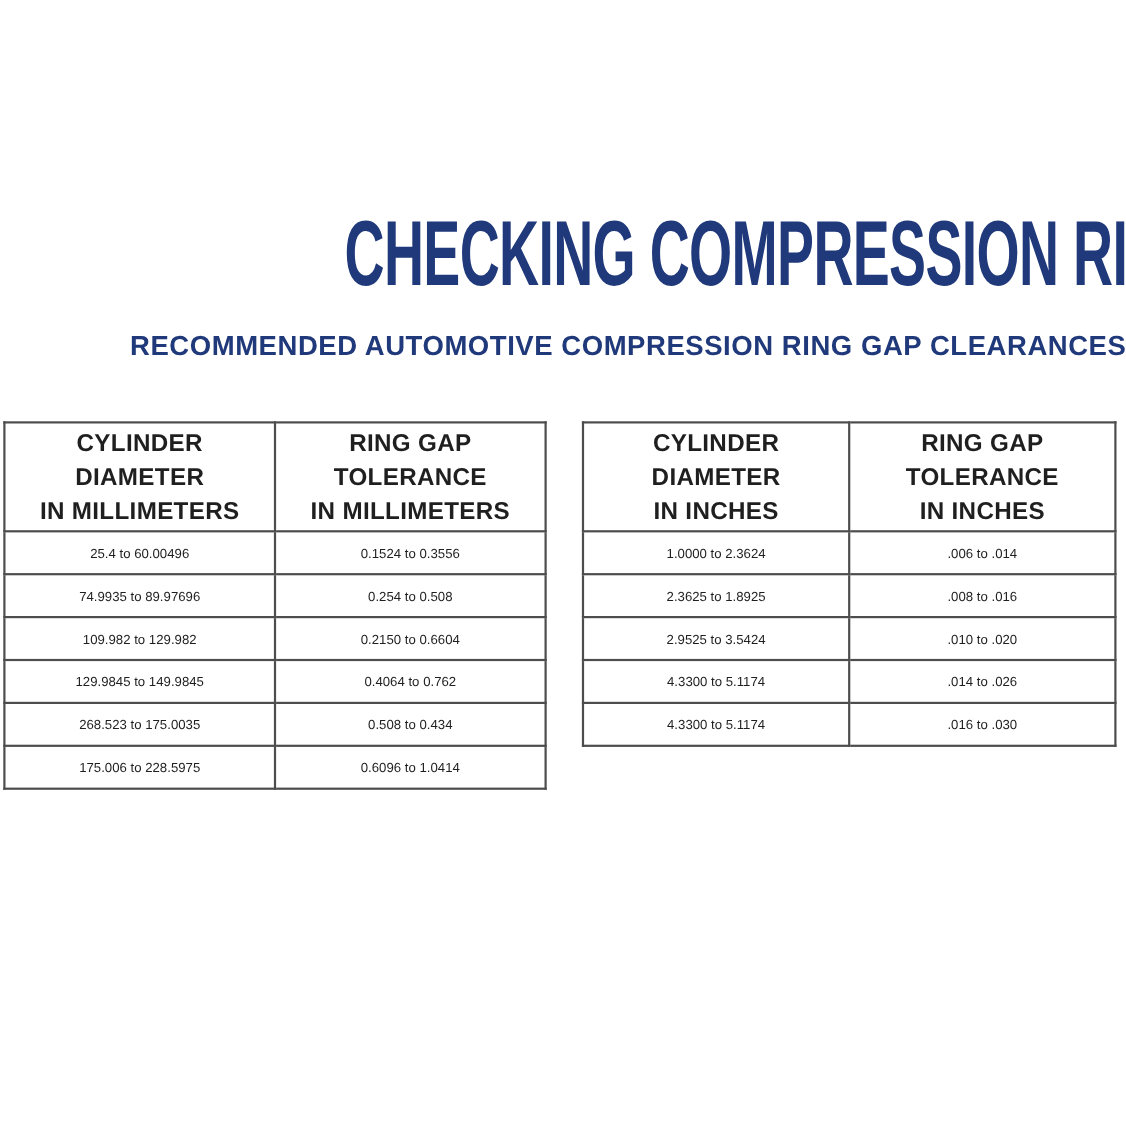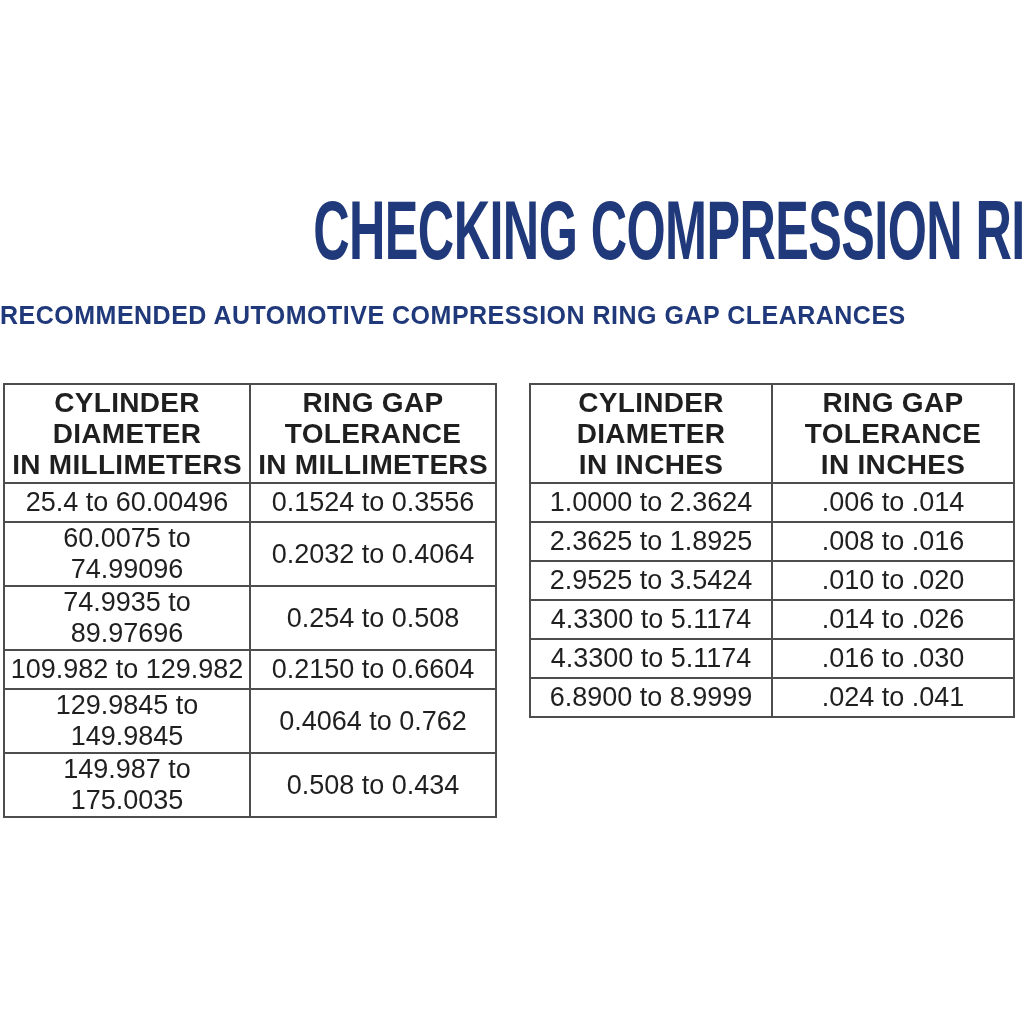--- a/index.html
+++ b/index.html
@@ -33,21 +33,21 @@
     display: inline-block;
     transform: scaleX(0.60);
     transform-origin: 50% 50%;
     letter-spacing: -1px;
   }
   .subtitle {
     position: absolute;
     top: 301px;
     left: 0;
     width: 1024px;
-    text-align: left;
+    text-align: right;
     font-size: 25px;
     font-weight: 700;
     letter-spacing: 0.5px;
     color: var(--heading-blue, #20397a);
   }
   .spec-table {
     position: absolute;
     top: 383px;
     border-collapse: collapse;
     table-layout: fixed;
@@ -57,29 +57,29 @@
   .spec-table.inches { left: 529px; width: 486px; }
   .spec-table th, .spec-table td {
     border: 2px solid var(--table-border, #4d4d4d);
     text-align: center;
     vertical-align: middle;
     padding: 0;
     width: 50%;
   }
   .spec-table th {
     height: 97px;
-    font-size: 28px;
+    font-size: 22px;
     line-height: 31px;
     font-weight: 700;
     letter-spacing: 0.3px;
     color: var(--body-text, #1f1f1f);
   }
   .spec-table td {
     height: 37px;
-    font-size: 27px;
+    font-size: 12px;
     font-weight: 400;
     color: var(--body-text, #1f1f1f);
   }
 </style>
 </head>
 <body>
 
 <div class="page">
 
   <h1 class="title"><span class="condense">CHECKING COMPRESSION RING GAPS</span></h1>
@@ -100,38 +100,38 @@
           <div>IN MILLIMETERS</div>
         </th>
       </tr>
     </thead>
     <tbody>
       <tr>
         <td>25.4 to 60.00496</td>
         <td>0.1524 to 0.3556</td>
       </tr>
       <tr>
-        <td>60.0075 to 74.99096</td>
-        <td>0.2032 to 0.4064</td>
-      </tr>
-      <tr>
         <td>74.9935 to 89.97696</td>
         <td>0.254 to 0.508</td>
       </tr>
       <tr>
         <td>109.982 to 129.982</td>
         <td>0.2150 to 0.6604</td>
       </tr>
       <tr>
         <td>129.9845 to 149.9845</td>
         <td>0.4064 to 0.762</td>
       </tr>
       <tr>
-        <td>149.987 to 175.0035</td>
+        <td>268.523 to 175.0035</td>
         <td>0.508 to 0.434</td>
+      </tr>
+      <tr>
+        <td>175.006 to 228.5975</td>
+        <td>0.6096 to 1.0414</td>
       </tr>
     </tbody>
   </table>
 
   <table class="spec-table inches">
     <thead>
       <tr>
         <th>
           <div>CYLINDER</div>
           <div>DIAMETER</div>
@@ -158,20 +158,16 @@
         <td>.010 to .020</td>
       </tr>
       <tr>
         <td>4.3300 to 5.1174</td>
         <td>.014 to .026</td>
       </tr>
       <tr>
         <td>4.3300 to 5.1174</td>
         <td>.016 to .030</td>
       </tr>
-      <tr>
-        <td>6.8900 to 8.9999</td>
-        <td>.024 to .041</td>
-      </tr>
     </tbody>
   </table>
 
 </div>
 
 </body></html>

